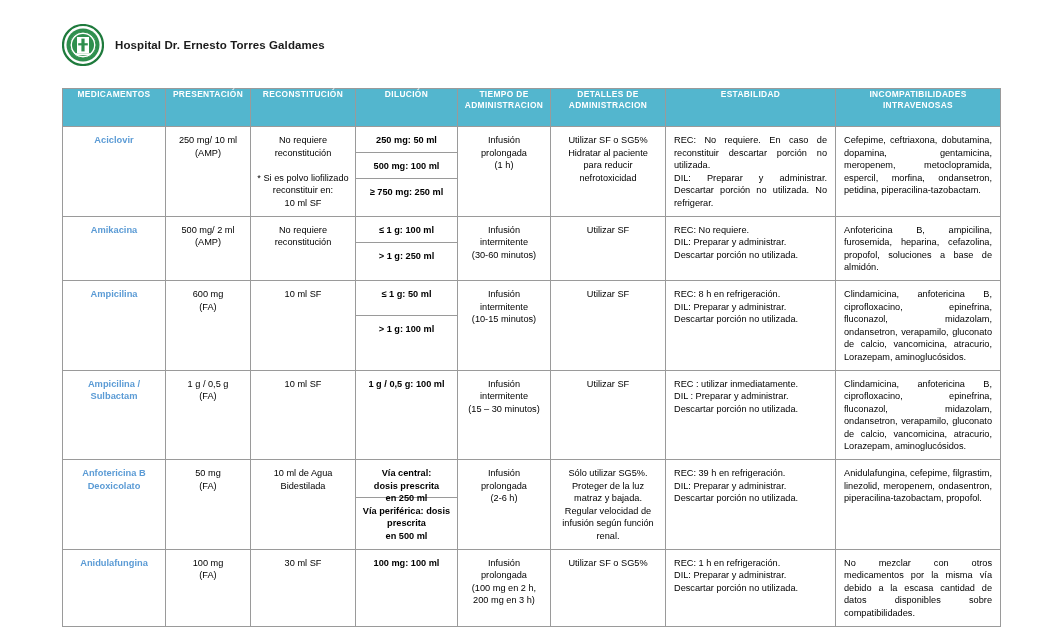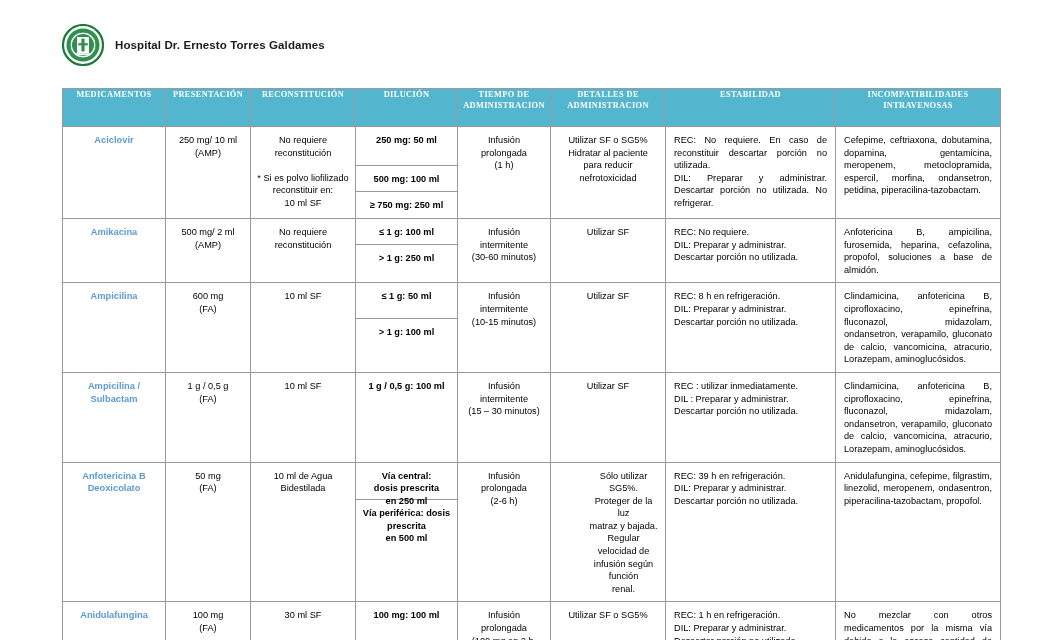--- a/index.html
+++ b/index.html
@@ -81,21 +81,21 @@
     letter-spacing: 0.35px;
     line-height: 11px;
     height: 38px;
     vertical-align: top;
     padding-top: 5px;
     border-color: #ffffff;
     box-sizing: border-box;
   }
   thead th:first-child { border-left-color: #9a9a9a; }
   thead th:last-child  { border-right-color: #9a9a9a; }
-  thead tr th { border-top-color: #9a9a9a; font-family: Liberation Serif, serif; }
+  thead tr th { border-top-color: #9a9a9a; }
 
   
   .cell {
     padding: 7px 6px 6px 6px;
     font-size: 9.2px;
     font-weight: normal;
     line-height: 12.6px;
     text-align: center;
   }
   .cell.just {
@@ -198,21 +198,21 @@
             </td>
             <td>
               <div class="cell" style="white-space: pre-line;">No requiere
 reconstitución
 
 * Si es polvo liofilizado
 reconstituir en:
 10 ml SF</div>
             </td>
             <td class="sub">
-              <div class="subrow" style="white-space: pre-line; height: 39px;">250 mg: 50 ml</div>
+              <div class="subrow" style="white-space: pre-line; height: 26px;">250 mg: 50 ml</div>
               <div class="subrow" style="white-space: pre-line; height: 26px;">500 mg: 100 ml</div>
               <div class="subrow subfill" style="white-space: pre-line; height: 26px;">≥ 750 mg: 250 ml</div>
             </td>
             <td>
               <div class="cell" style="white-space: pre-line;">Infusión prolongada
 (1 h)</div>
             </td>
             <td>
               <div class="cell" style="white-space: pre-line;">Utilizar SF o SG5%
 Hidratar al paciente
@@ -343,21 +343,21 @@
 en 250 ml</div>
               <div class="subrow subfill" style="white-space: pre-line; height: 37.5px;">Vía periférica: dosis
 prescrita
 en 500 ml</div>
             </td>
             <td>
               <div class="cell" style="white-space: pre-line;">Infusión prolongada
 (2-6 h)</div>
             </td>
             <td>
-              <div class="cell" style="white-space: pre-line; margin-left: 31px;">Sólo utilizar SG5%.
+              <div class="cell" style="white-space: pre-line;">Sólo utilizar SG5%.
 Proteger de la luz
 matraz y bajada.
 Regular velocidad de
 infusión según función
 renal.</div>
             </td>
             <td>
               <div class="cell just" style="white-space: pre-line;">REC: 39 h en refrigeración.
 DIL: Preparar y administrar.
 Descartar porción no utilizada.</div>

